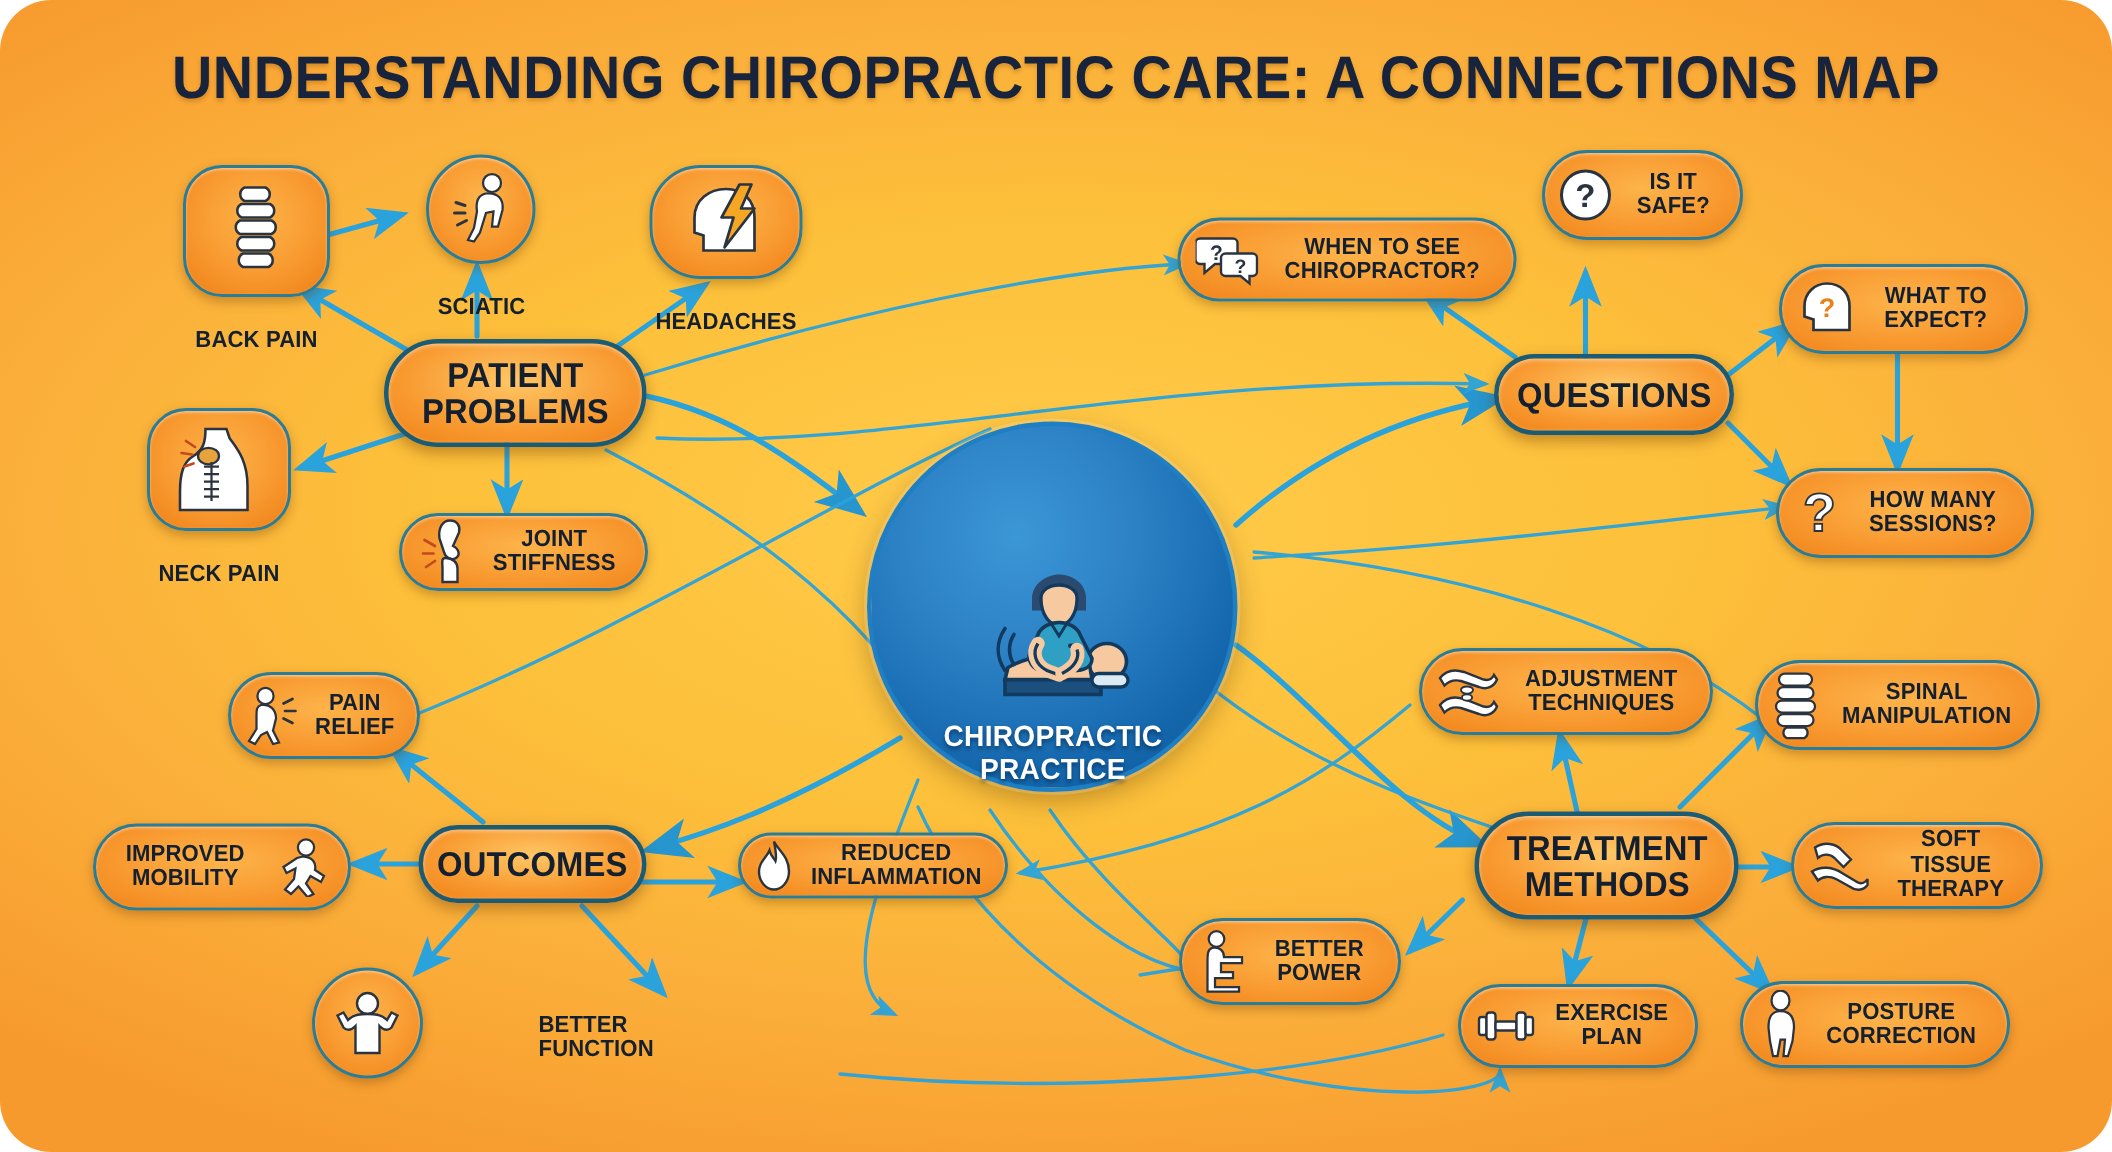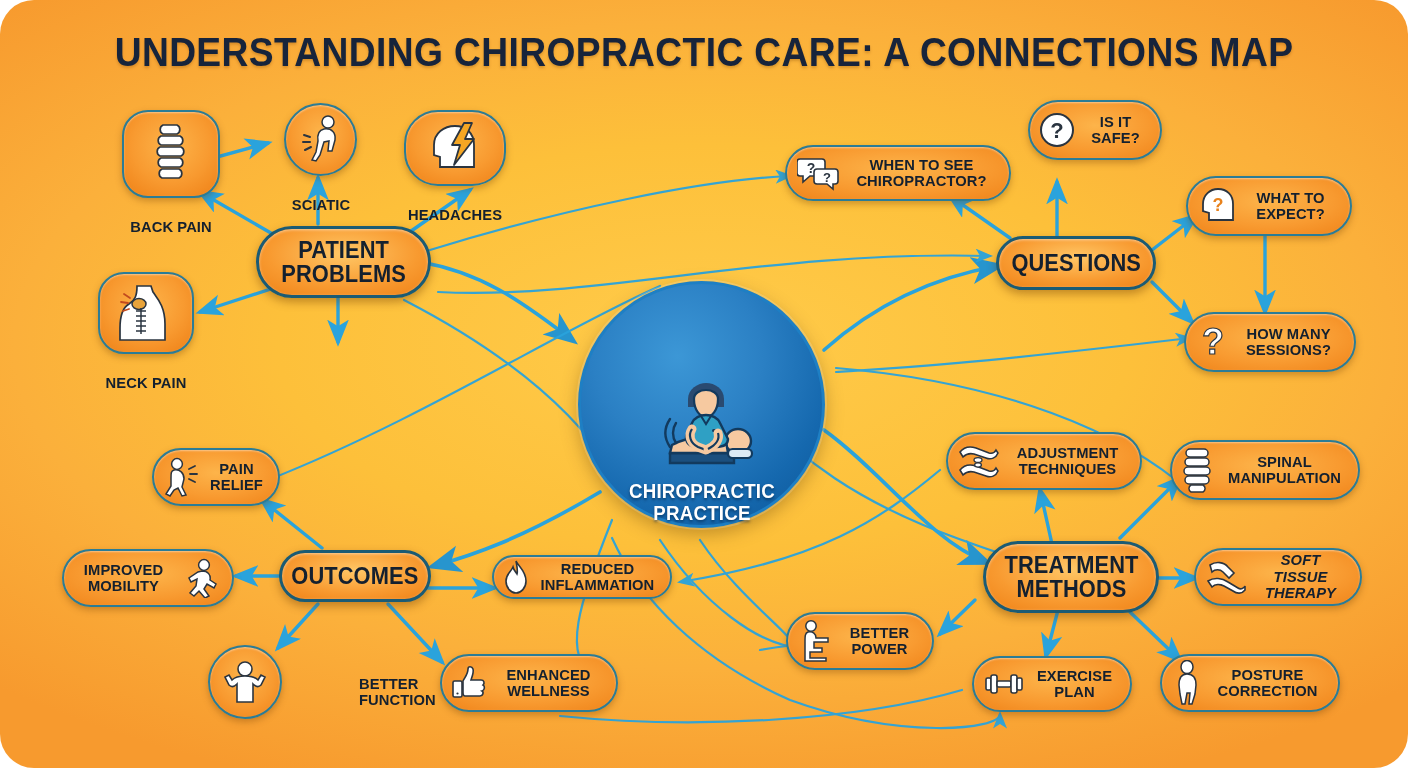--- a/index.html
+++ b/index.html
@@ -245,21 +245,21 @@
                 <path d="M13,32 L7,35"></path>
           </g>
         </svg>
       </span>
     </div>
     <div class="caption" style="top:77px;width:150px;">
       <span>SCIATIC</span>
     </div>
   </div>
 
-  <div class="node" style="left:404px;top:110px;width:102px;height:76px;">
+  <div class="node" style="left:433px;top:110px;width:102px;height:76px;">
     <div class="tile" style="width:102px;height:76px;border-radius:34px;">
       <span class="ic">
         <svg width="62" height="54" viewBox="0 0 62 54">
           <path d="M10,24 C10,12 20,5 31,5 C42,5 50,12 50,24 L50,46 L16,46 L16,36 L10,34z" fill="#FFFFFF" stroke="#2A3440" stroke-width="1.8"></path>
           <path d="M40,2 L28,24 L36,24 L30,44 L50,18 L41,18 L48,2z" fill="#F5A623" stroke="#2A3440" stroke-width="1.8" stroke-linejoin="round"></path>
         </svg>
       </span>
     </div>
     <div class="caption" style="top:80px;width:180px;">
       <span>HEADACHES</span>
@@ -286,20 +286,39 @@
                 <path d="M12,25 L6,27"></path>
           </g>
         </svg>
       </span>
     </div>
     <div class="caption" style="top:86px;width:160px;">
       <span>NECK PAIN</span>
     </div>
   </div>
 
+  <div class="node" style="left:266px;top:342px;">
+    <div class="pill leaf" style="width:166px;height:52px;justify-content:flex-start;padding-left:12px;">
+      <span class="ic">
+        <svg width="34" height="44" viewBox="0 0 34 44">
+          <g fill="#FFFFFF" stroke="#2A3440" stroke-width="1.6">
+            <path d="M20,1 C25,1 27,5 26,9 L22,18 C26,20 27,24 24,26 C21,28 17,26 16,22 L13,13 C12,6 15,1 20,1z"></path>
+            <path d="M17,26 C22,26 25,29 25,33 L25,42 L15,42 L15,33 C15,29 14,26 17,26z"></path>
+          </g>
+          <g stroke="#C24A1E" stroke-width="1.8" stroke-linecap="round">
+            <path d="M10,18 L3,14"></path>
+                <path d="M9,23 L2,23"></path>
+                <path d="M10,28 L4,32"></path>
+          </g>
+        </svg>
+      </span>
+      <span class="lbl" style="flex:1;">JOINT
+STIFFNESS</span>
+    </div>
+  </div>
 
   <div class="node" style="left:785px;top:145px;">
     <div class="pill leaf" style="width:226px;height:56px;justify-content:flex-start;padding-left:10px;">
       <span class="ic">
         <svg width="42" height="36" viewBox="0 0 42 36">
           <path d="M3,4 h22 a3,3 0 0 1 3,3 v11 a3,3 0 0 1 -3,3 h-12 l-7,6 v-6 h-3 a3,3 0 0 1 -3,-3 v-11 a3,3 0 0 1 3,-3z" fill="#FFFFFF" stroke="#2A3440" stroke-width="1.6"></path>
           <text x="14" y="18" font-size="14" font-weight="bold" text-anchor="middle" fill="#2A3440" font-family="Liberation Sans, sans-serif">?</text>
           <path d="M20,14 h18 a3,3 0 0 1 3,3 v9 a3,3 0 0 1 -3,3 h-2 v5 l-6,-5 h-10 a3,3 0 0 1 -3,-3 v-9 a3,3 0 0 1 3,-3z" fill="#FFFFFF" stroke="#2A3440" stroke-width="1.6"></path>
           <text x="30" y="27" font-size="13" font-weight="bold" text-anchor="middle" fill="#2A3440" font-family="Liberation Sans, sans-serif">?</text>
         </svg>
@@ -376,21 +395,21 @@
             <path d="M9,39 h12 a4,4 0 0 1 0,7 h-12 a4,4 0 0 1 0,-7z"></path>
           </g>
         </svg>
       </span>
       <span class="lbl" style="flex:1;">SPINAL
 MANIPULATION</span>
     </div>
   </div>
 
   <div class="node" style="left:1194px;top:548px;">
-    <div class="pill leaf" style="width:168px;height:58px;justify-content:center;padding-left:8px;font-style:italic;">
+    <div class="pill leaf" style="width:168px;height:58px;justify-content:center;padding-left:8px;">
       <span class="ic">
         <svg width="42" height="36" viewBox="0 0 42 36">
           <path d="M6,6 C12,2 20,3 24,8 L30,14 L25,19 L19,13 C16,10 11,10 8,13z" fill="#FFFFFF" stroke="#2A3440" stroke-width="1.6"></path>
           <path d="M4,22 C10,18 18,19 24,23 L34,29 C37,31 40,29 41,27 L41,31 C38,35 33,35 29,32 L20,27 C16,25 11,25 8,28z" fill="#FFFFFF" stroke="#2A3440" stroke-width="1.6"></path>
         </svg>
       </span>
       <span class="lbl" style="flex:1;">SOFT TISSUE
 THERAPY</span>
     </div>
   </div>
@@ -485,35 +504,20 @@
       <span class="ic">
         <svg width="28" height="36" viewBox="0 0 28 36">
           <path d="M14,2 C17,8 24,12 24,22 C24,29 19,34 14,34 C9,34 4,29 4,22 C4,15 9,13 11,8 C12,12 14,13 15,15 C16,12 15,7 14,2z" fill="#FFFFFF" stroke="#2A3440" stroke-width="1.6"></path>
         </svg>
       </span>
       <span class="lbl" style="flex:1;">REDUCED
 INFLAMMATION</span>
     </div>
   </div>
 
-  <div class="node" style="left:440px;top:654px;">
-    <div class="pill leaf" style="width:178px;height:58px;justify-content:flex-start;padding-left:8px;">
-      <span class="ic">
-        <svg width="36" height="36" viewBox="0 0 36 36">
-          <g fill="#FFFFFF" stroke="#2A3440" stroke-width="1.6">
-            <path d="M13,16 C15,12 18,9 18,4 C18,1 22,1 23,4 C24,7 22,12 21,15 L31,15 C34,15 35,18 33,20 C35,21 35,25 32,26 C34,27 33,31 30,31 L15,31 C13,31 13,29 13,27z"></path>
-            <rect x="3" y="16" width="9" height="16" rx="1.6"></rect>
-            <circle cx="7.5" cy="28.5" r="1.1" fill="#2A3440" stroke="none"></circle>
-          </g>
-        </svg>
-      </span>
-      <span class="lbl" style="flex:1;">ENHANCED
-WELLNESS</span>
-    </div>
-  </div>
 
   <div class="node" style="left:786px;top:612px;">
     <div class="pill leaf" style="width:148px;height:58px;justify-content:flex-start;padding-left:10px;">
       <span class="ic">
         <svg width="34" height="42" viewBox="0 0 34 42">
           <g fill="#FFFFFF" stroke="#2A3440" stroke-width="1.5">
             <circle cx="13" cy="6" r="5.2"></circle>
             <path d="M10,12 C15,11 18,14 18,18 L30,18 L30,22 L16,22 L16,28 L24,28 L24,32 L12,32 L12,38 L28,38 L28,41 L7,41 L7,22 C7,16 7,13 10,12z"></path>
           </g>
         </svg>

